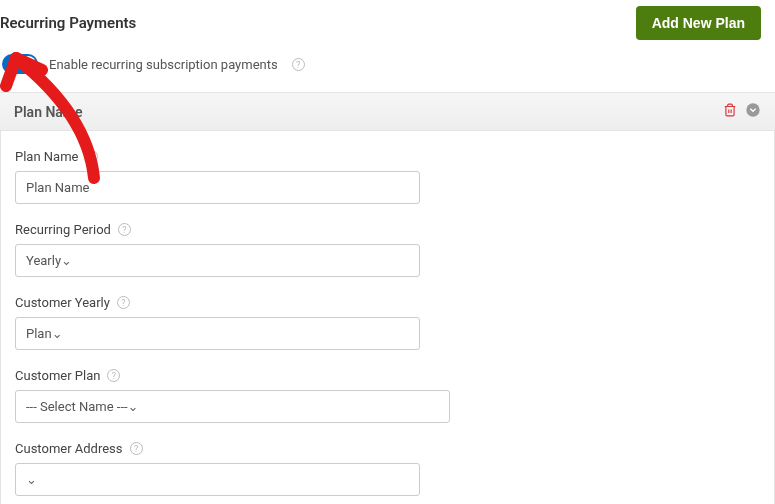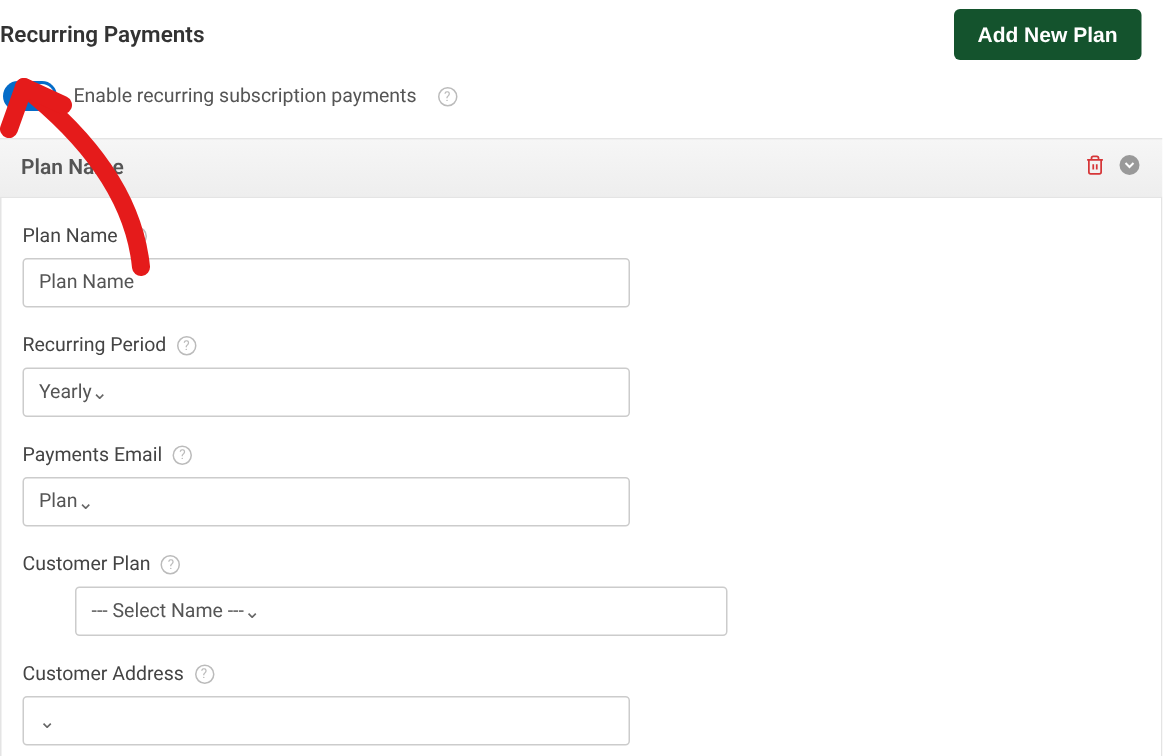--- a/index.html
+++ b/index.html
@@ -19,21 +19,21 @@
     align-items: center;
     padding: 6px 14px 0 0;
   }
   .section-title {
     font-size: 15px;
     font-weight: 600;
     color: #333;
     padding-left: 0;
   }
   .add-btn {
-    background: #14532d;
+    background: #4d7c0f;
     color: #fff;
     border: none;
     border-radius: 4px;
     padding: 9px 16px;
     font-size: 14px;
     font-weight: 600;
     cursor: pointer;
   }
   .enable-row {
     display: flex;
@@ -116,21 +116,21 @@
     border-radius: 3px;
     padding: 0 10px;
     font-size: 13px;
     color: #555;
     background: #fff;
     display: flex;
     align-items: center;
     cursor: pointer;
   }
   .text-input { cursor: text; justify-content: flex-start; }
-  .w-wider { width: 435px; margin-left: 35px; }
+  .w-wider { width: 435px; }
   .chev { color: #666; font-size: 13px; }
 
   
   .arrow {
     position: absolute;
     left: -6px;
     top: 28px;
     width: 130px;
     height: 160px;
     pointer-events: none;
@@ -188,21 +188,21 @@
       <span class="help-icon">?</span>
     </div>
     <div class="select">
       <span>Yearly</span>
       <span class="chev">⌄</span>
     </div>
   </div>
 
   <div class="field">
     <div class="field-label">
-      <span>Payments Email</span>
+      <span>Customer Yearly</span>
       <span class="help-icon">?</span>
     </div>
     <div class="select">
       <span>Plan</span>
       <span class="chev">⌄</span>
     </div>
   </div>
 
   <div class="field">
     <div class="field-label">

